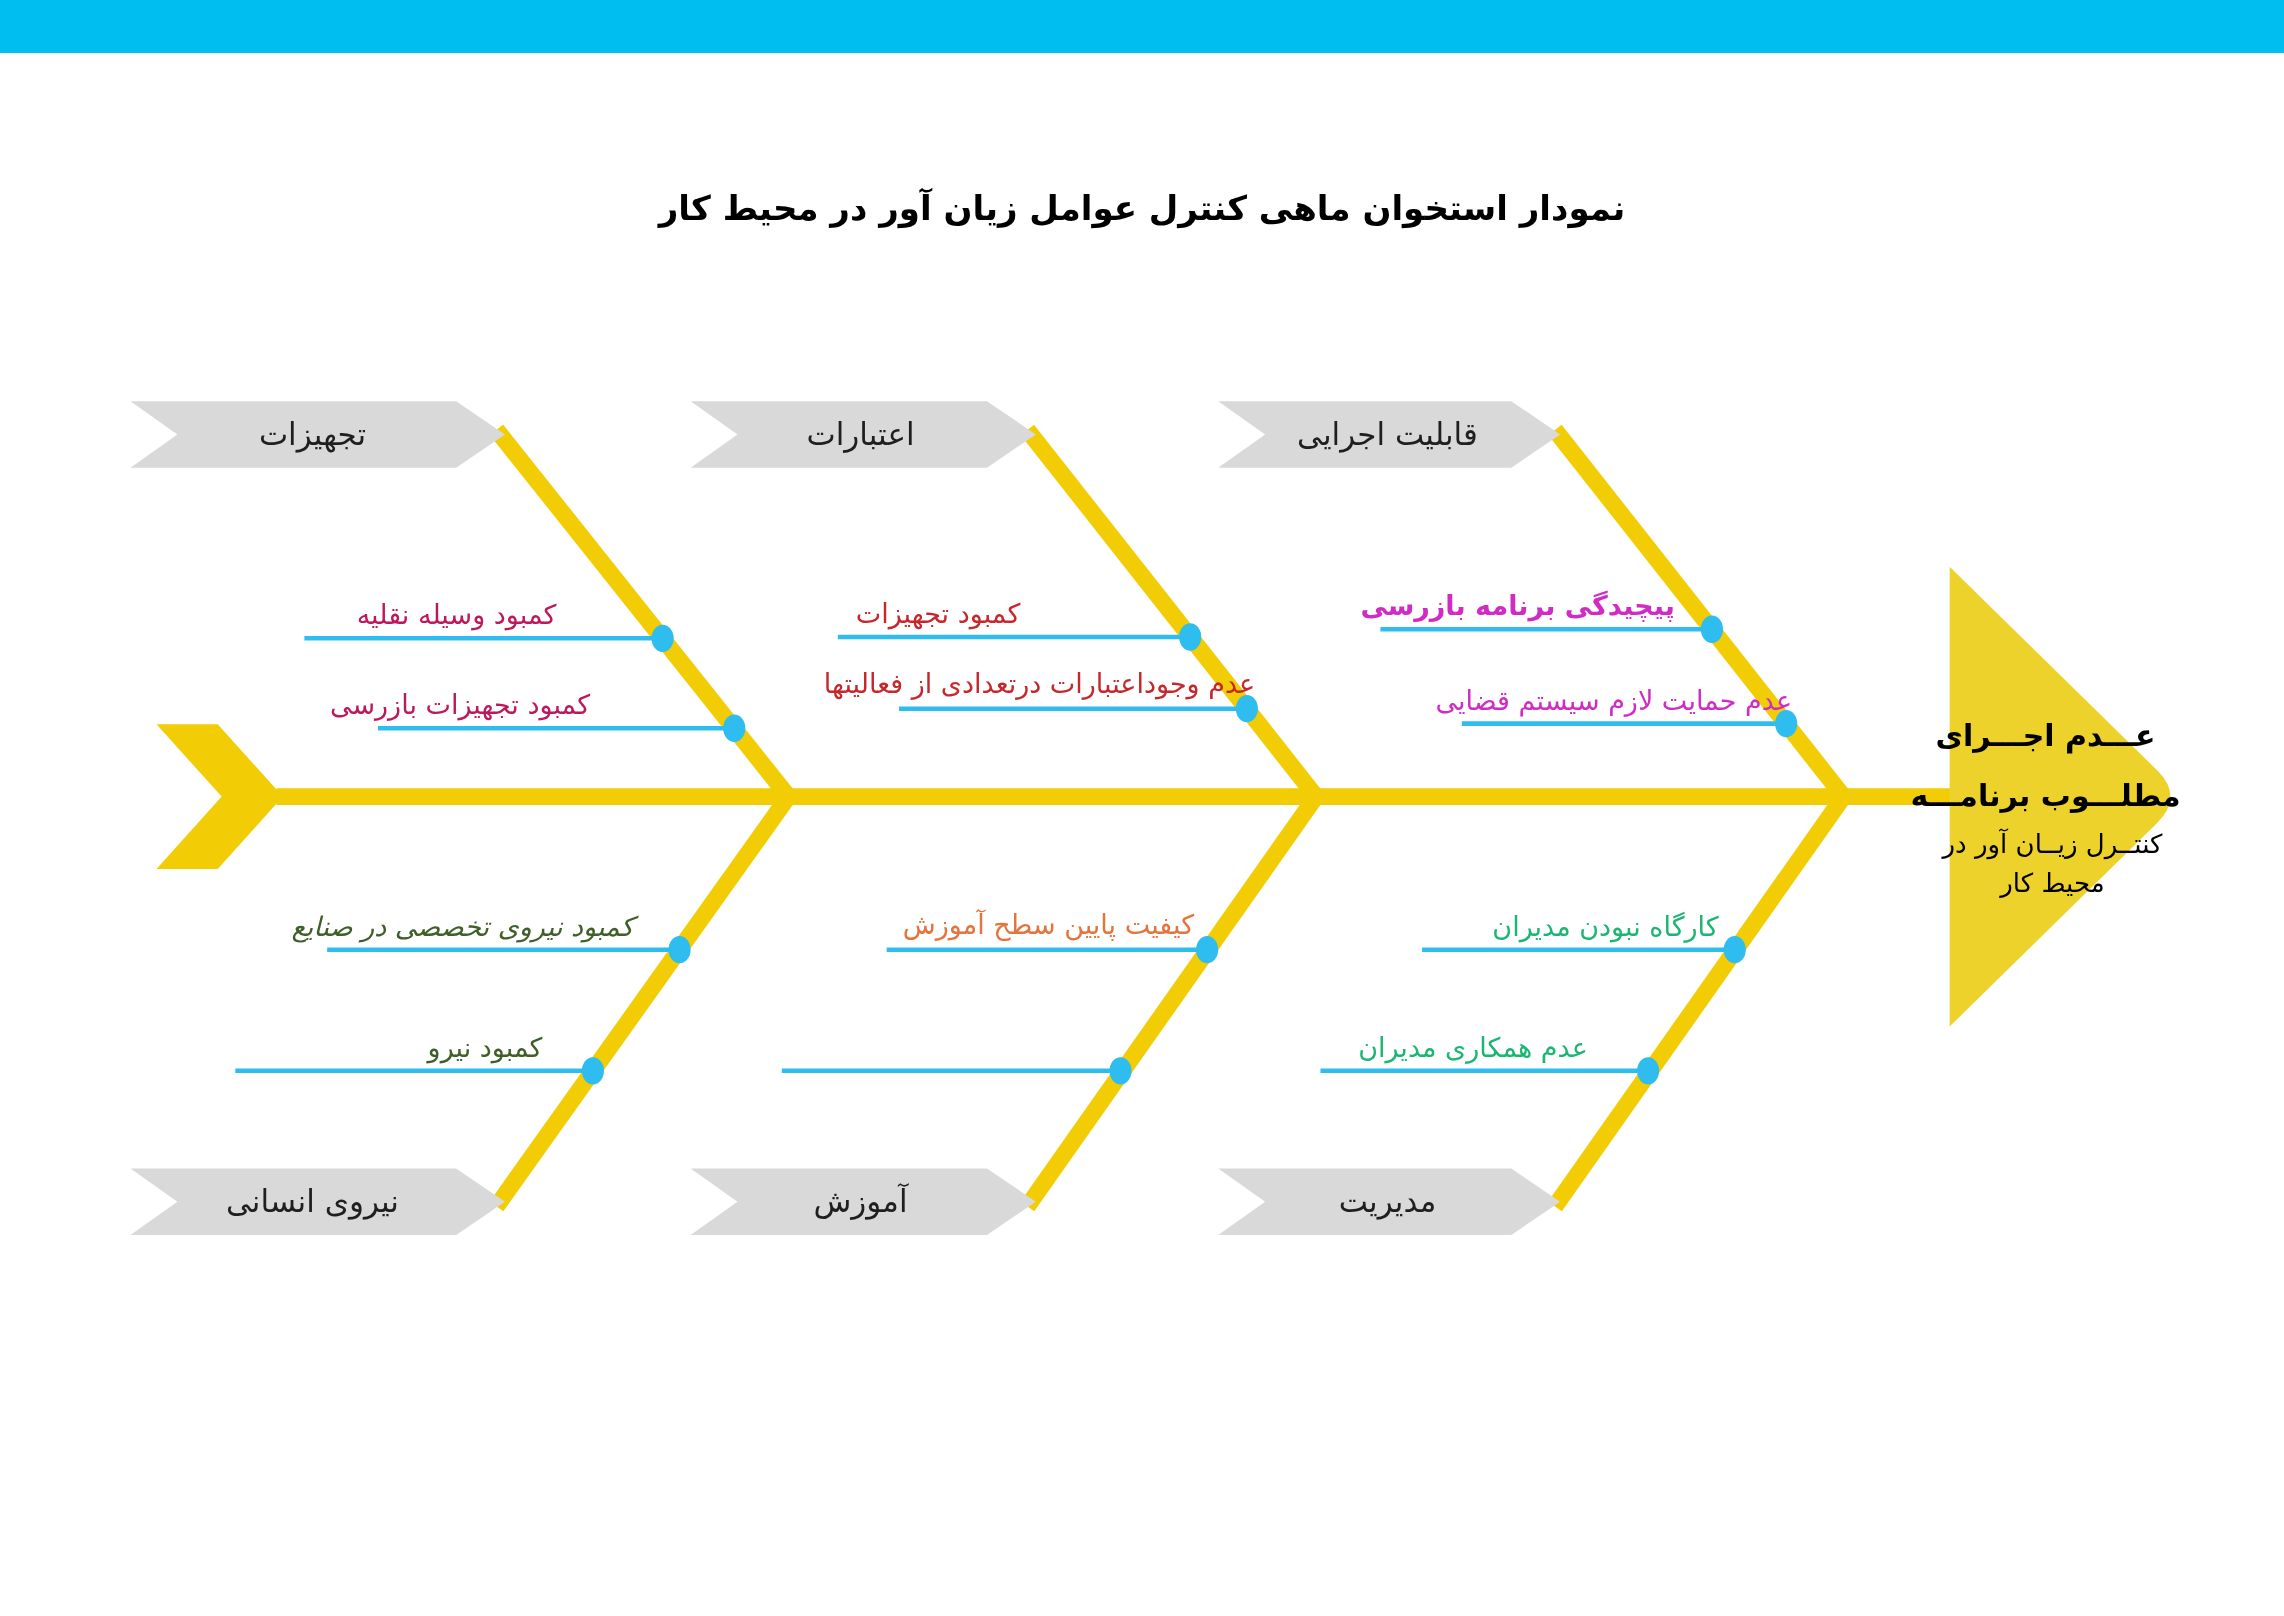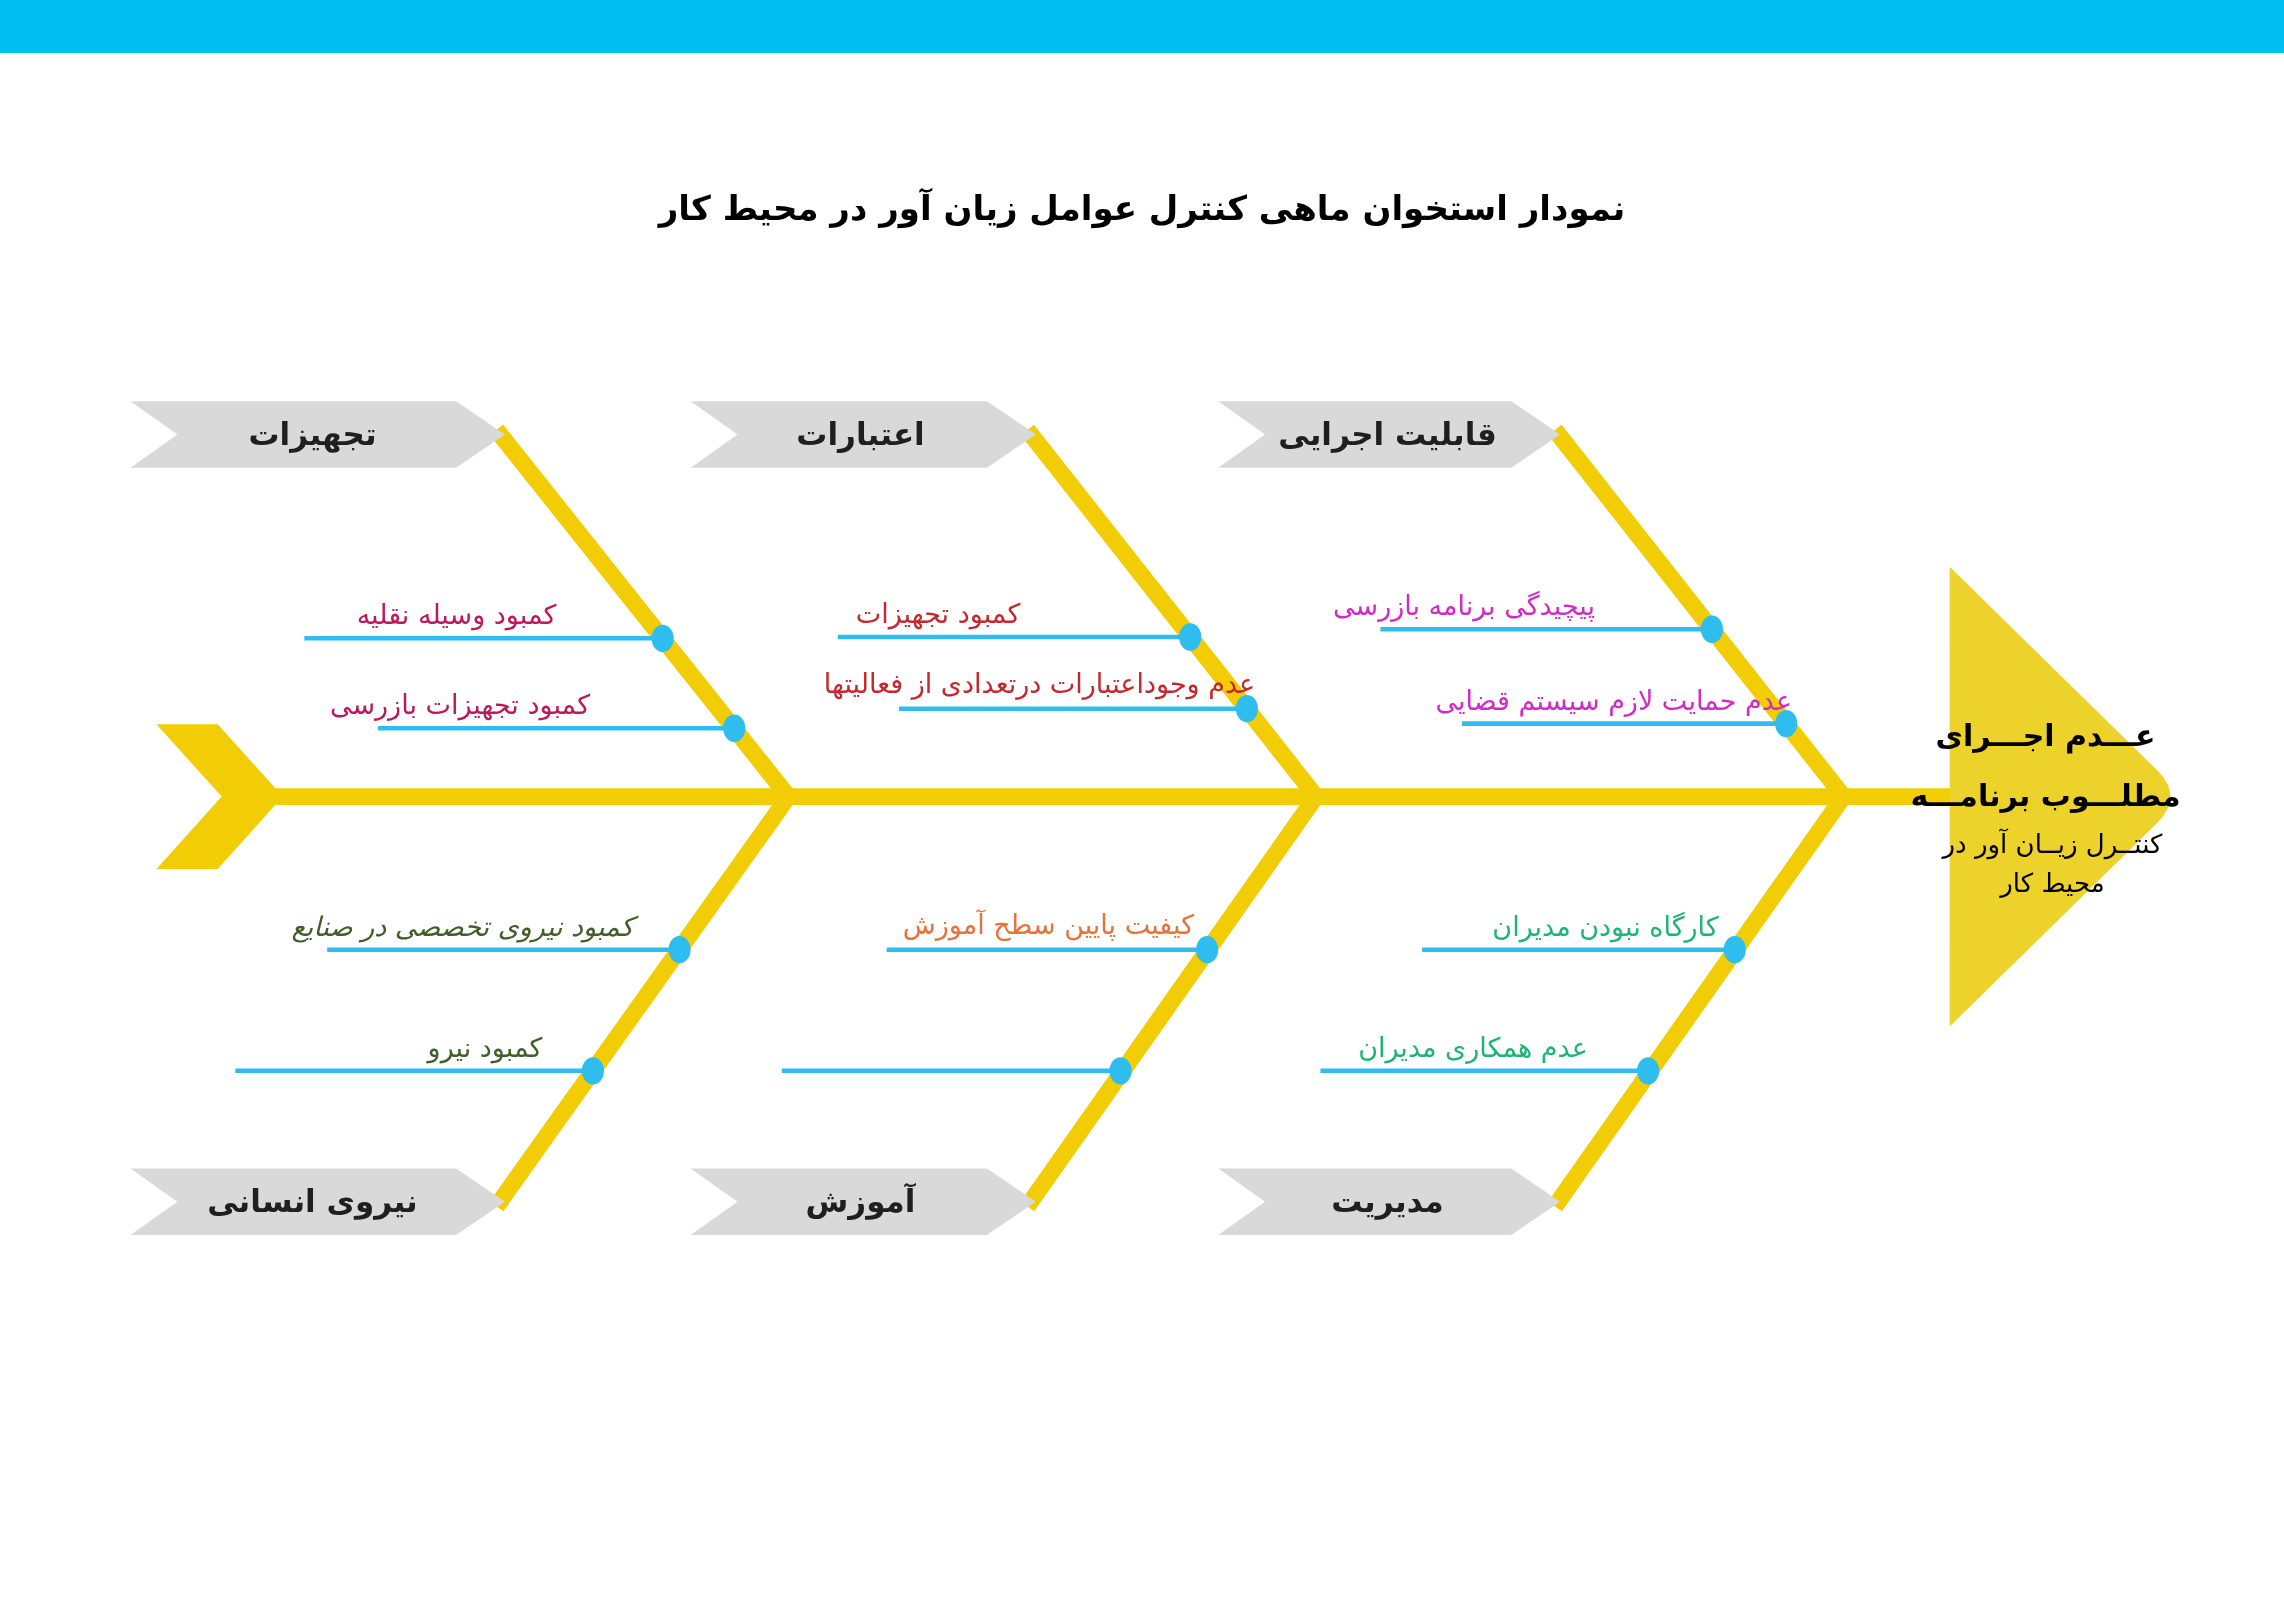--- a/index.html
+++ b/index.html
@@ -12,21 +12,21 @@
   }
   *{margin:0;padding:0;box-sizing:border-box;}
   html,body{width:2284px;height:1616px;background:#ffffff;overflow:hidden;
     font-family:"DejaVu Sans","Liberation Sans",sans-serif;}
   .stage{position:absolute;inset:0;width:2284px;height:1616px;}
   .topbar{position:absolute;left:0;top:0;width:2284px;height:53px;background:var(--topbar);}
   .title{position:absolute;left:0;top:188px;width:2284px;text-align:center;
     font-size:34px;font-weight:900;color:#000;letter-spacing:0;}
   svg.fishbone{position:absolute;left:0;top:0;width:2284px;height:1616px;}
   .txt{position:absolute;text-align:center;font-size:27px;line-height:1.2;direction:rtl;white-space:nowrap;}
-  .banner-label{position:absolute;text-align:center;font-size:31px;font-weight:bold;
+  .banner-label{position:absolute;text-align:center;font-size:31px;font-weight:normal;
     color:#1F1F1F;direction:rtl;white-space:nowrap;}
   .c-equipment{color:#be185d;}
   .c-credits{color:#C5272D;}
   .c-feasibility{color:#D12BC5;}
   .c-hr{color:#3F5E28;}
   .c-training{color:#E4733C;}
   .c-management{color:#1CB573;}
   .head-line{position:absolute;width:287px;text-align:center;color:#000;direction:rtl;white-space:nowrap;}
   .head-bold{font-size:30px;font-weight:900;}
   .head-reg{font-size:26px;font-weight:500;letter-spacing:1.3px;}
@@ -102,21 +102,21 @@
   <div class="banner-label" style="left:143px;top:1183px;width:339px;">نیروی انسانی</div>
   <div class="banner-label" style="left:704px;top:1183px;width:313px;">آموزش</div>
   <div class="banner-label" style="left:1231px;top:1183px;width:313px;">مدیریت</div>
 
   <div class="txt c-equipment" style="left:339px;top:599px;width:235px;">کمبود وسیله نقلیه</div>
   <div class="txt c-equipment" style="left:355px;top:689px;width:235px;">کمبود تجهیزات بازرسی</div>
 
   <div class="txt c-credits" style="left:834px;top:598px;width:208px;">کمبود تجهیزات</div>
   <div class="txt c-credits" style="left:818px;top:668px;width:443px;">عدم وجوداعتبارات درتعدادی از فعالیتها</div>
 
-  <div class="txt c-feasibility" style="left:1327px;top:590px;width:274px;">پیچیدگی برنامه بازرسی</div>
+  <div class="txt c-feasibility" style="left:1401px;top:590px;width:274px;font-weight:bold;">پیچیدگی برنامه بازرسی</div>
   <div class="txt c-feasibility" style="left:1453px;top:685px;width:339px;">عدم حمایت لازم سیستم قضایی</div>
 
   <div class="txt c-hr" style="left:290px;top:911px;width:345px;font-style:italic;">کمبود نیروی تخصصی در صنایع</div>
   <div class="txt c-hr" style="left:410px;top:1032px;width:150px;">کمبود نیرو</div>
 
   <div class="txt c-training" style="left:920px;top:909px;width:274px;">کیفیت پایین سطح آموزش</div>
 
   <div class="txt c-management" style="left:1472px;top:911px;width:267px;">کارگاه نبودن مدیران</div>
   <div class="txt c-management" style="left:1349px;top:1032px;width:248px;">عدم همکاری مدیران</div>
 

